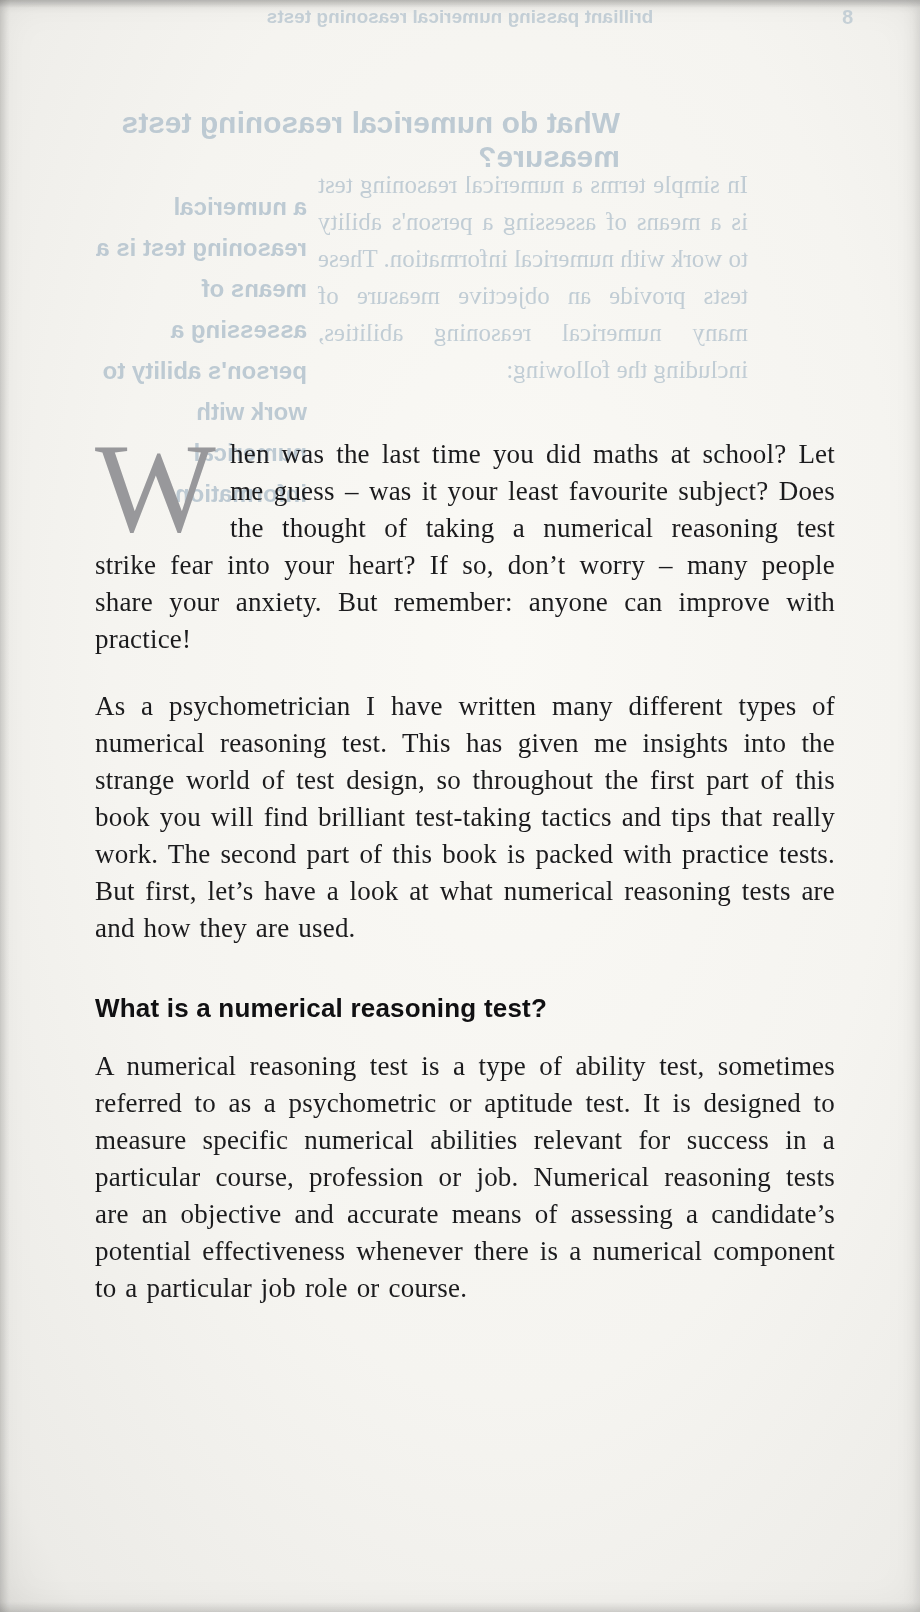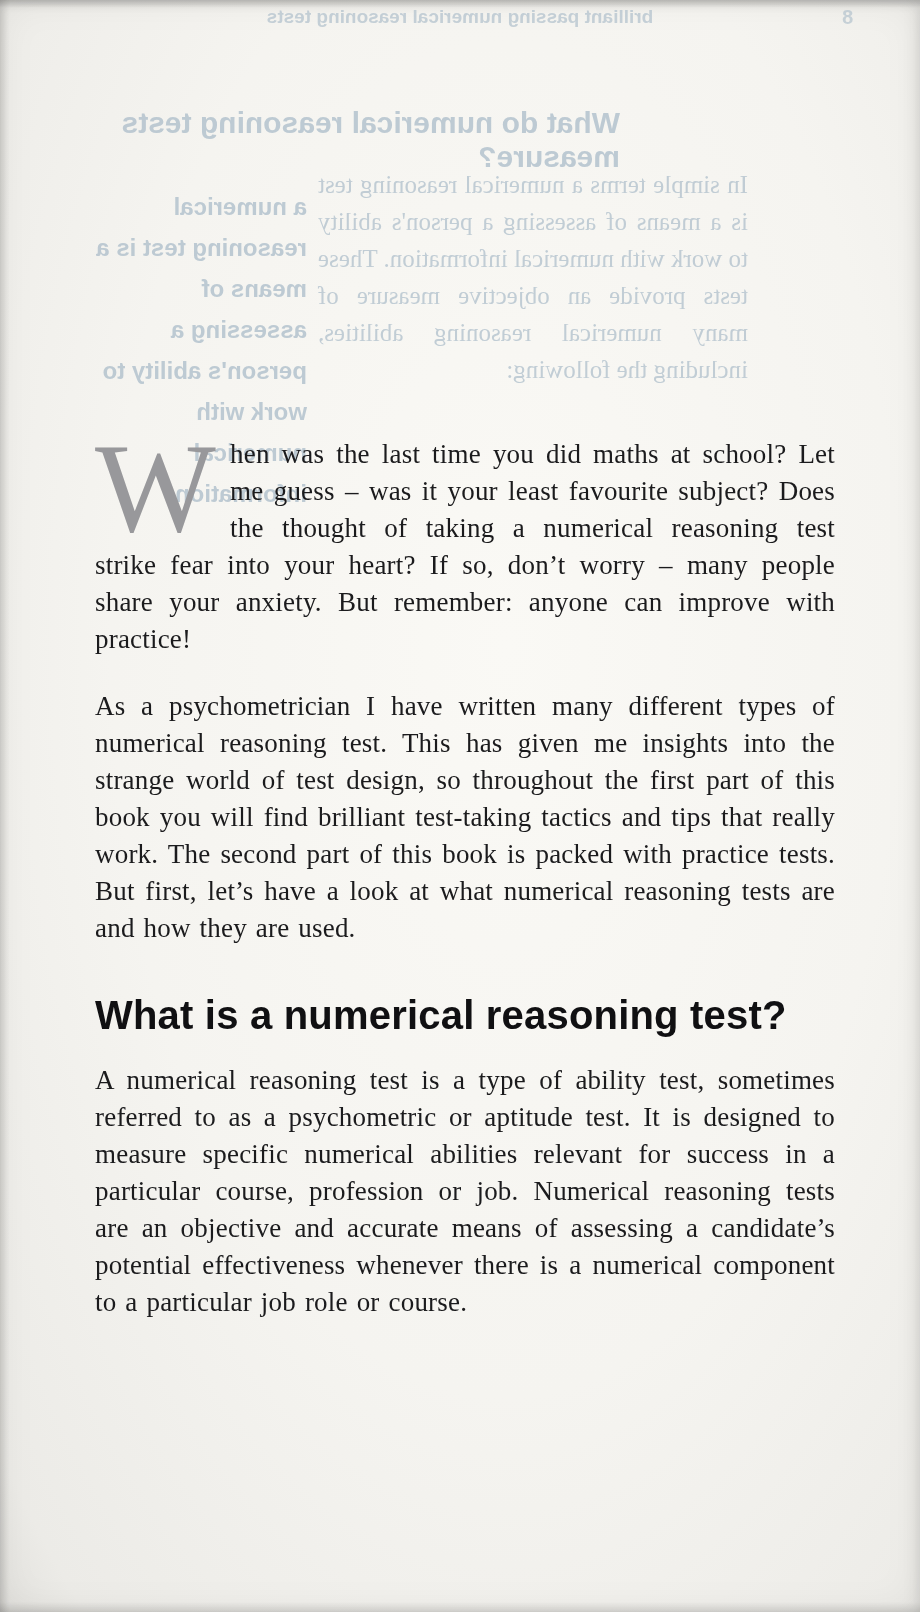--- a/index.html
+++ b/index.html
@@ -107,21 +107,21 @@
     color: #98989b;
     margin: 4px 14px 0 0;
   }
 
   .para-gap { height: 30px; }
   .para-gap-large { height: 46px; }
 
   .section-heading {
     font-family: "Liberation Sans", sans-serif;
     font-weight: bold;
-    font-size: 40px;
+    font-size: 26px;
     color: #101012;
     letter-spacing: 0.2px;
     margin-bottom: 24px;
   }
 
   
   .edge-left {
     position: absolute;
     top: 0; left: 0;
     width: 10px; height: 1612px;

